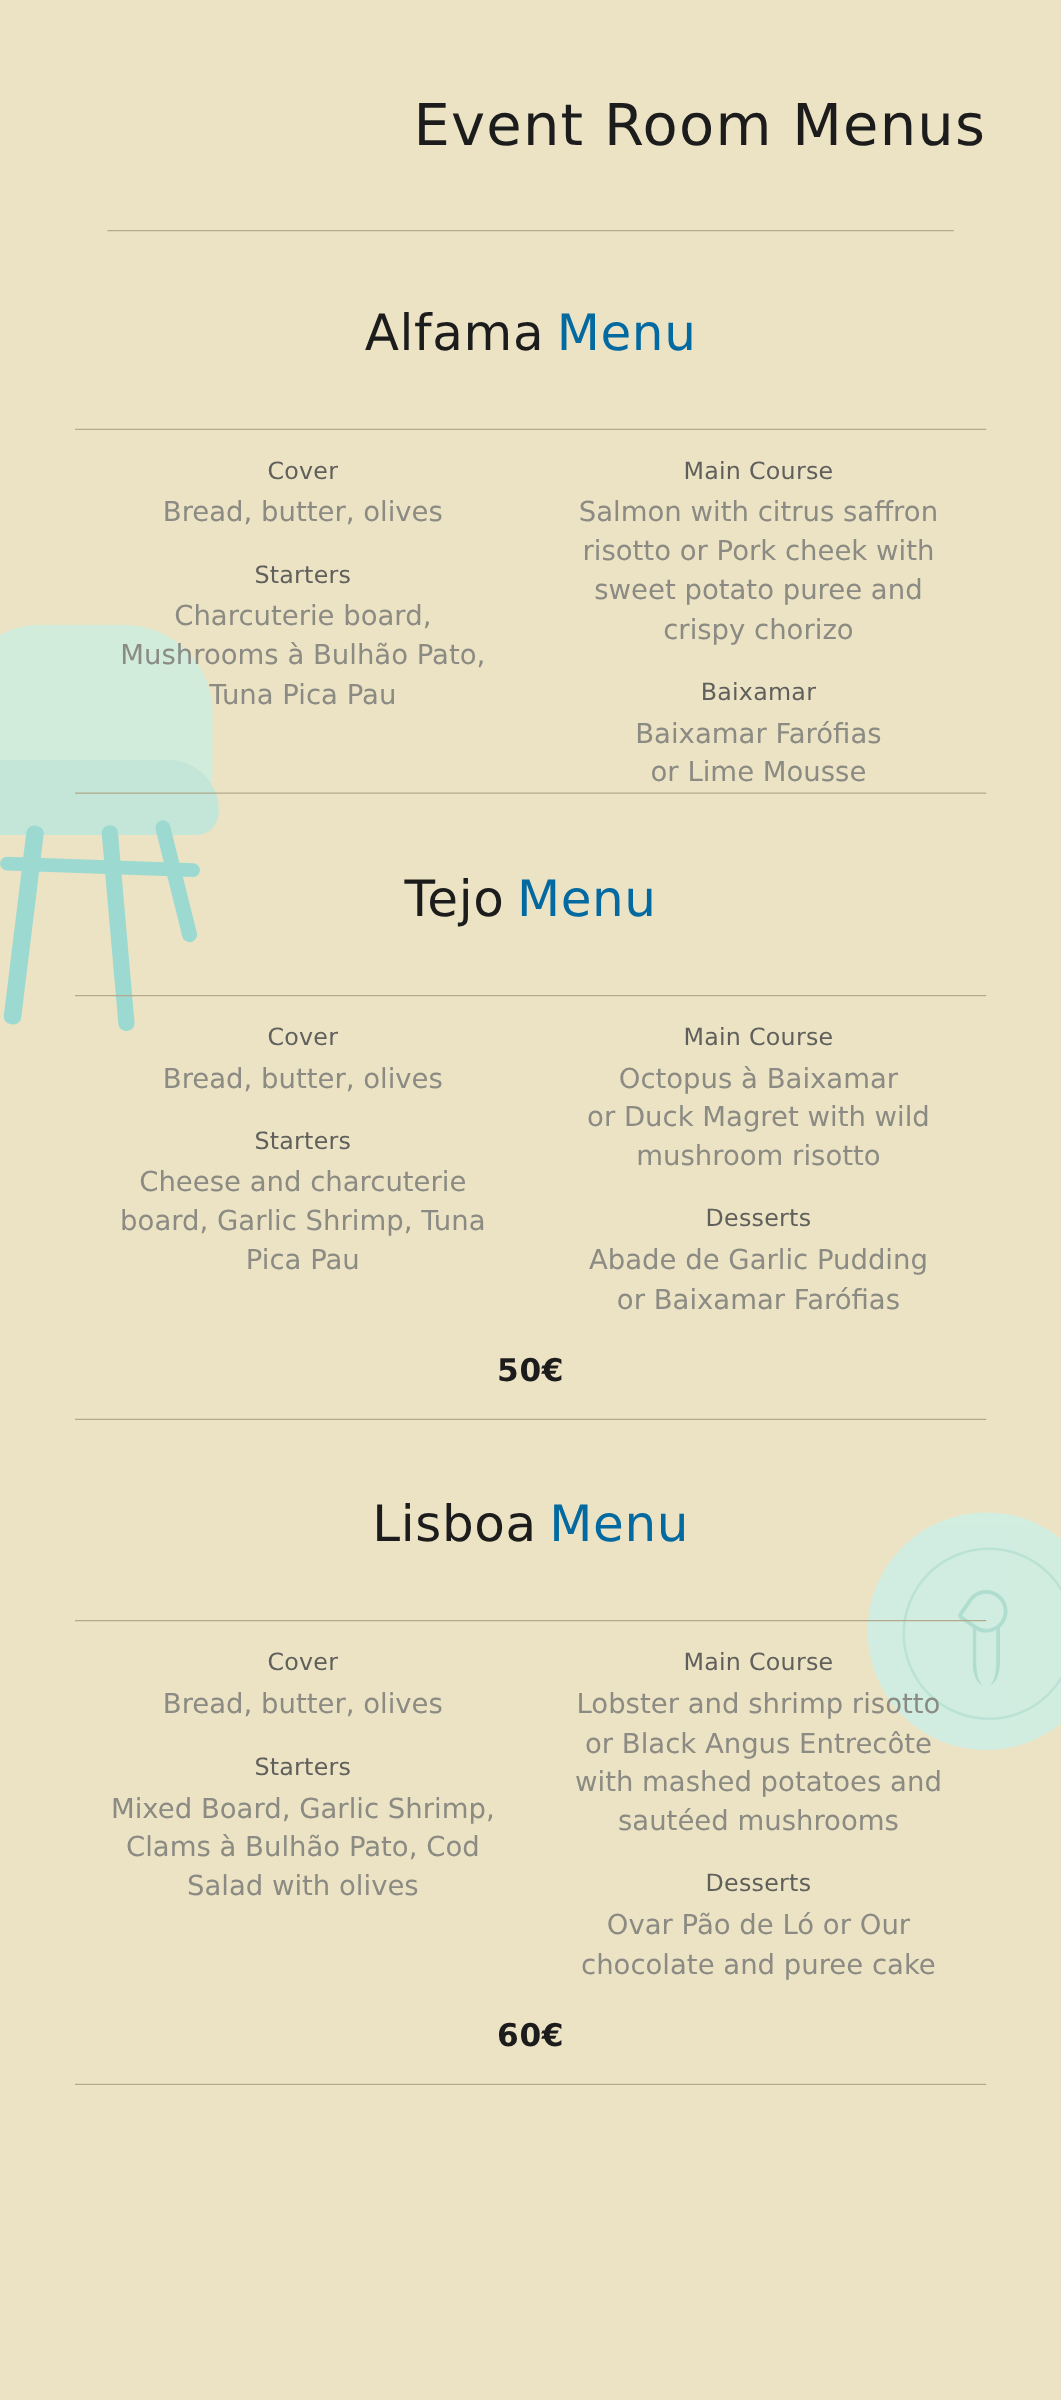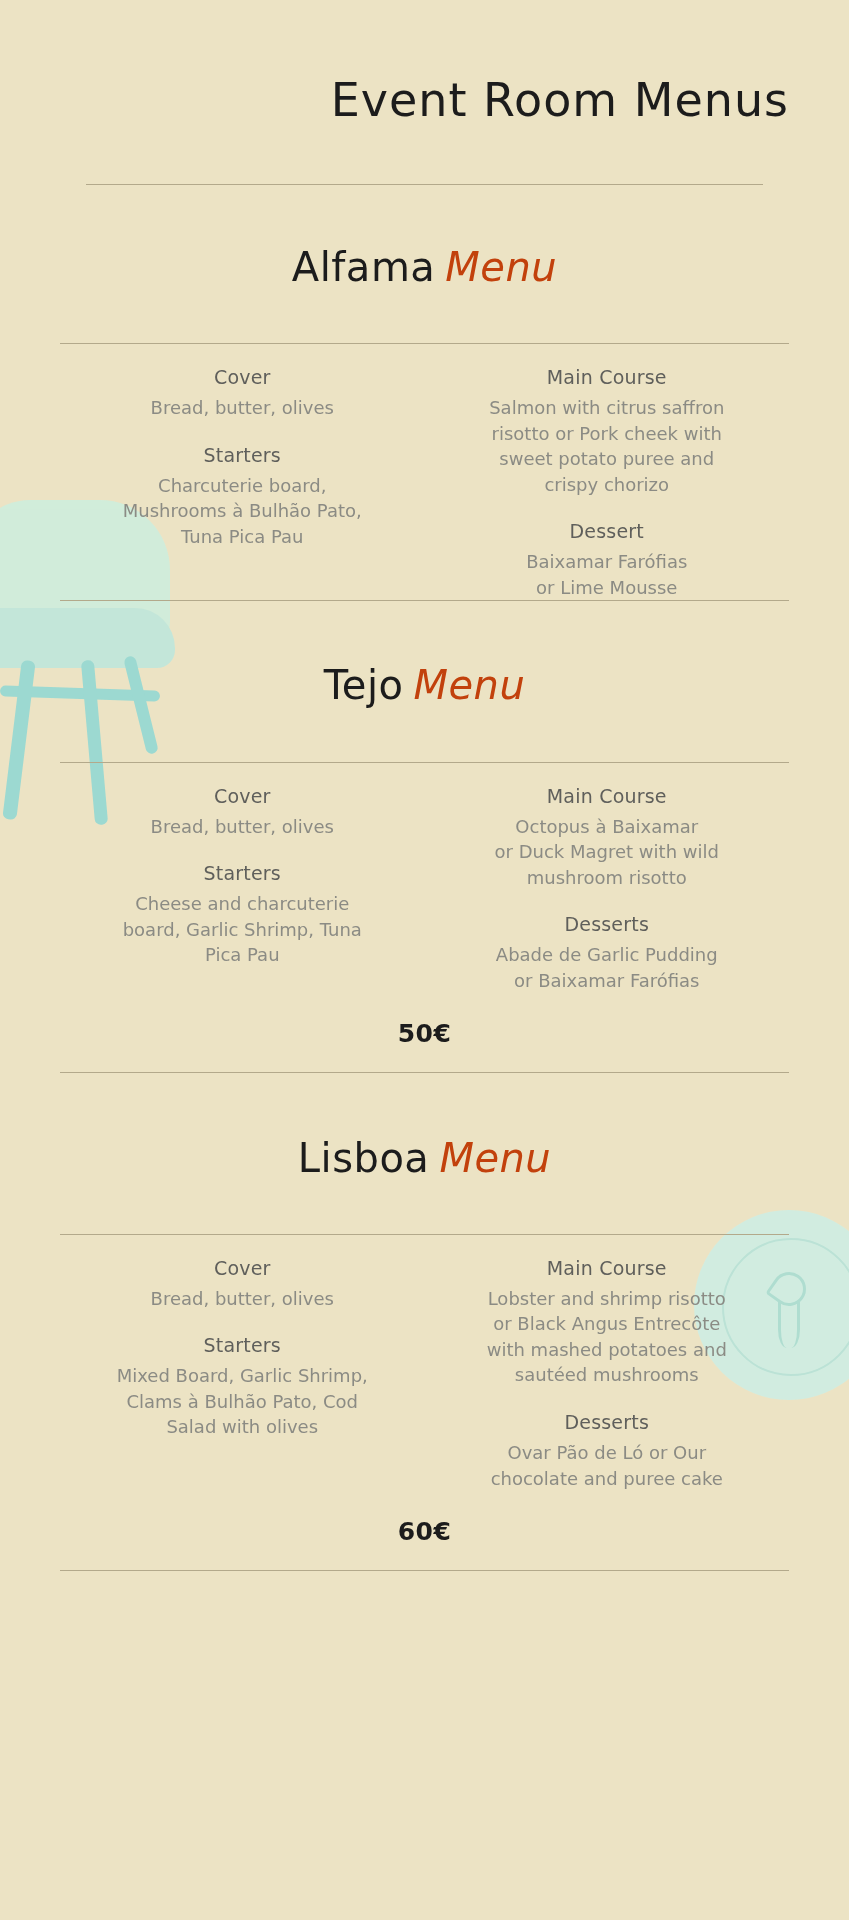--- a/index.html
+++ b/index.html
@@ -110,23 +110,22 @@
 
   .menu-heading {
     text-align: center;
     font-size: 40px;
     padding: 26px 0 20px 0;
     color: #1c1c1c;
     font-weight: 400;
     letter-spacing: .5px;
   }
   .menu-heading .word-menu {
-    color: #c2410c;
+    color: #0369a1;
     margin-left: 10px;
-    font-style: italic;
   }
 
   .cols {
     display: flex;
     padding-top: 22px;
   }
   .col {
     width: 50%;
     text-align: center;
     padding: 0 14px;
@@ -135,21 +134,21 @@
   .sec-title {
     font-size: 19px;
     color: #5f5f5b;
     font-weight: 400;
     margin: 0 0 7px 0;
     letter-spacing: .2px;
   }
   .sec-title.sp { margin-top: 23px; }
 
   .sec-body {
-    font-size: 18px;
+    font-size: 22px;
     line-height: 1.42;
     color: #8b8b84;
     margin: 0;
     font-weight: 400;
   }
 
   .price {
     text-align: center;
     font-size: 25px;
     font-weight: 700;
@@ -195,21 +194,21 @@
         <p class="sec-body" style="white-space:pre-line">Charcuterie board,
 Mushrooms à Bulhão Pato,
 Tuna Pica Pau</p>
       </div>
       <div class="col">
         <p class="sec-title">Main Course</p>
         <p class="sec-body" style="white-space:pre-line">Salmon with citrus saffron
 risotto or Pork cheek with
 sweet potato puree and
 crispy chorizo</p>
-        <p class="sec-title sp">Dessert</p>
+        <p class="sec-title sp">Baixamar</p>
         <p class="sec-body" style="white-space:pre-line">Baixamar Farófias
 or Lime Mousse</p>
       </div>
     </div>
     <div class="rule"></div>
   </section>
 
   <section class="block">
     <h2 class="menu-heading">
       <span>Tejo</span><span class="word-menu">Menu</span>

